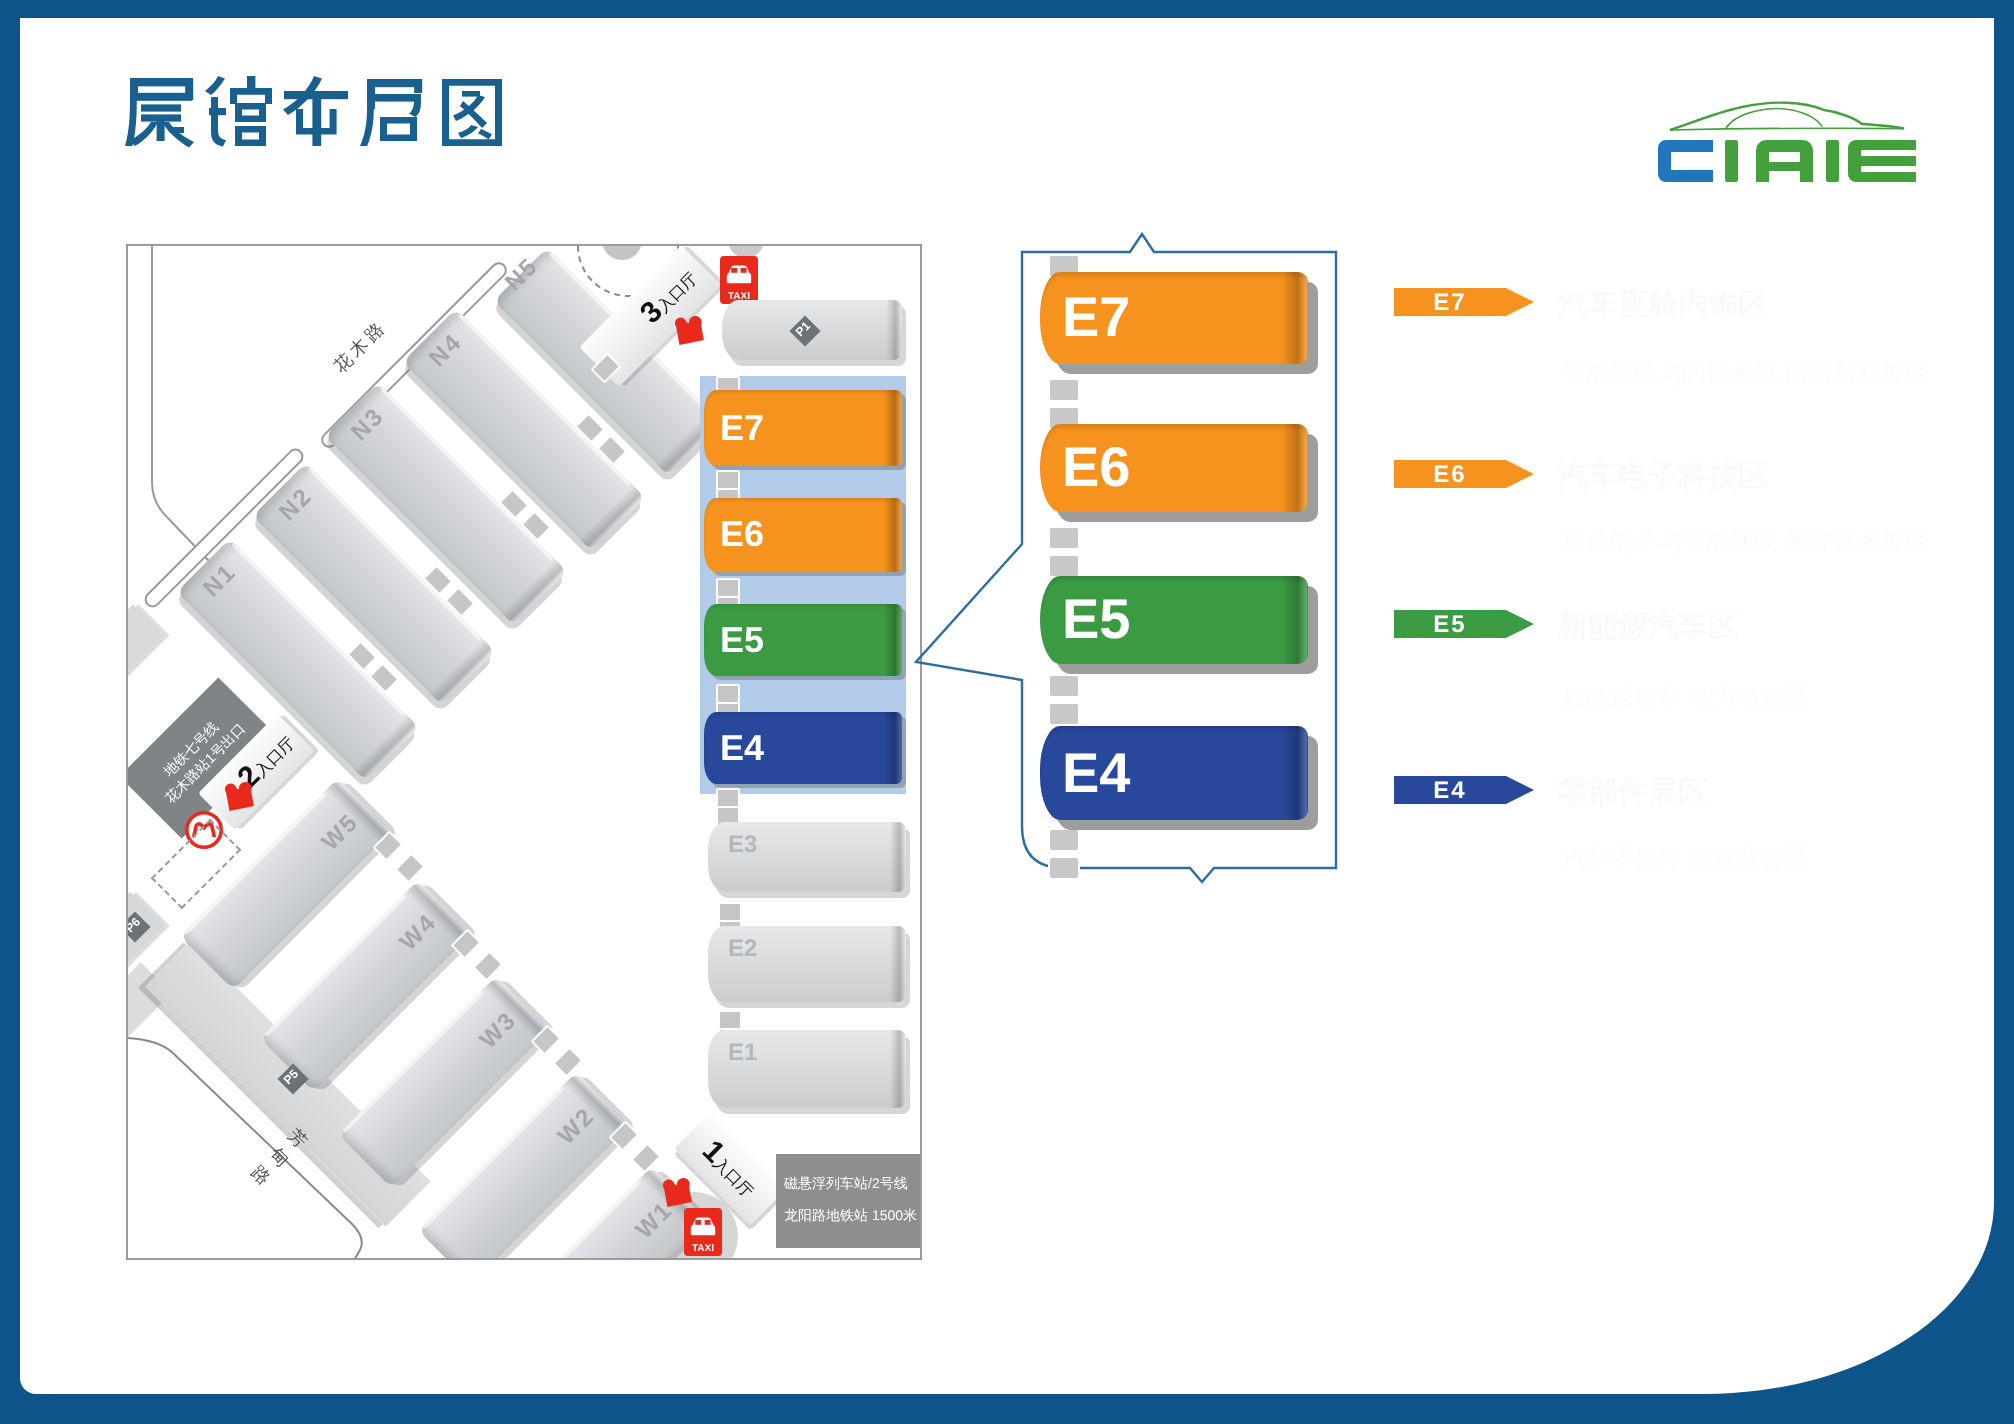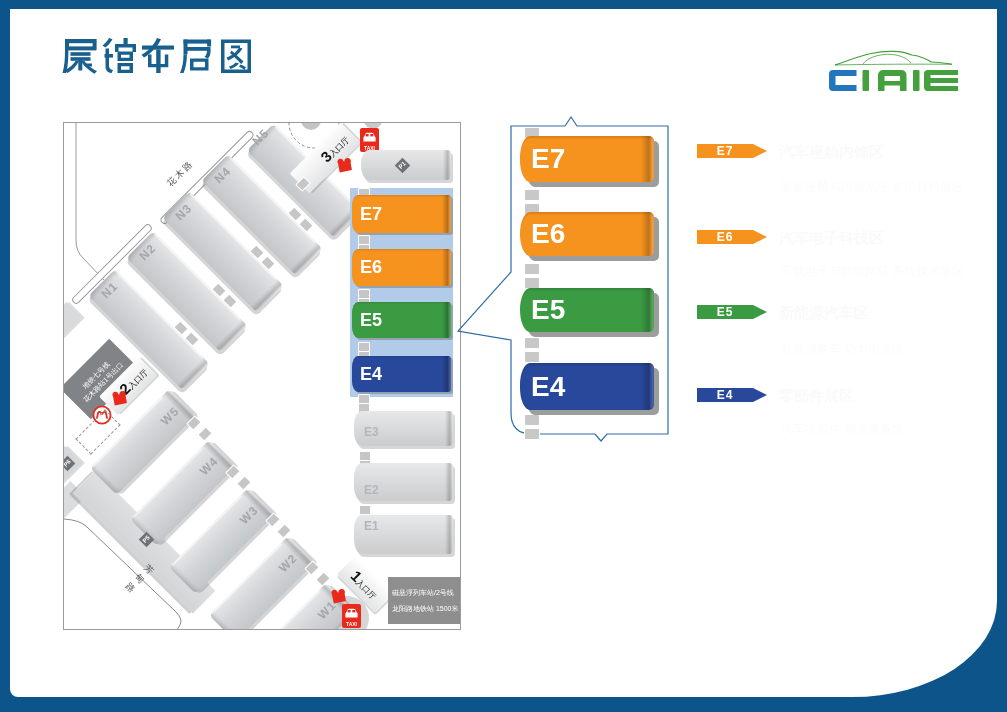--- a/index.html
+++ b/index.html
@@ -253,27 +253,27 @@
 
   <div class="eblk" style="top:72px;height:38px;line-height:38px;background:#f6921e;">E7</div>
 
   <div class="eblk" style="top:126px;height:37px;line-height:37px;background:#f6921e;">E6</div>
 
   <div class="eblk" style="top:179px;height:36px;line-height:36px;background:#3b9b43;">E5</div>
 
   <div class="eblk" style="top:233px;height:36px;line-height:36px;background:#28489b;">E4</div>
 
   <div class="gbar" style="top:288px;height:35px;"></div>
-  <div class="glbl" style="top:292px;margin-top:10px;">E3</div>
+  <div class="glbl" style="top:292px;">E3</div>
 
   <div class="mtab" style="left:295px;top:328px;"></div>
   <div class="mtab" style="left:295px;top:337px;"></div>
 
   <div class="gbar" style="top:340px;height:38px;"></div>
-  <div class="glbl" style="top:360px;">E2</div>
+  <div class="glbl" style="top:344px;">E2</div>
 
   <div class="mtab" style="left:295px;top:382px;"></div>
   <div class="mtab" style="left:295px;top:391px;"></div>
 
   <div class="gbar" style="top:392px;height:39px;"></div>
   <div class="glbl" style="top:396px;">E1</div>
 
   <div class="ent" style="left:274px;top:449px;width:54px;height:25px;transform:rotate(45deg);text-align:center;line-height:25px;"><b style="font-size:15px;">1</b><span style="font-size:8px;">入口厅</span></div>
 
   <svg class="pz" style="left:263px;top:461px" width="22" height="22" viewBox="0 0 22 22">

